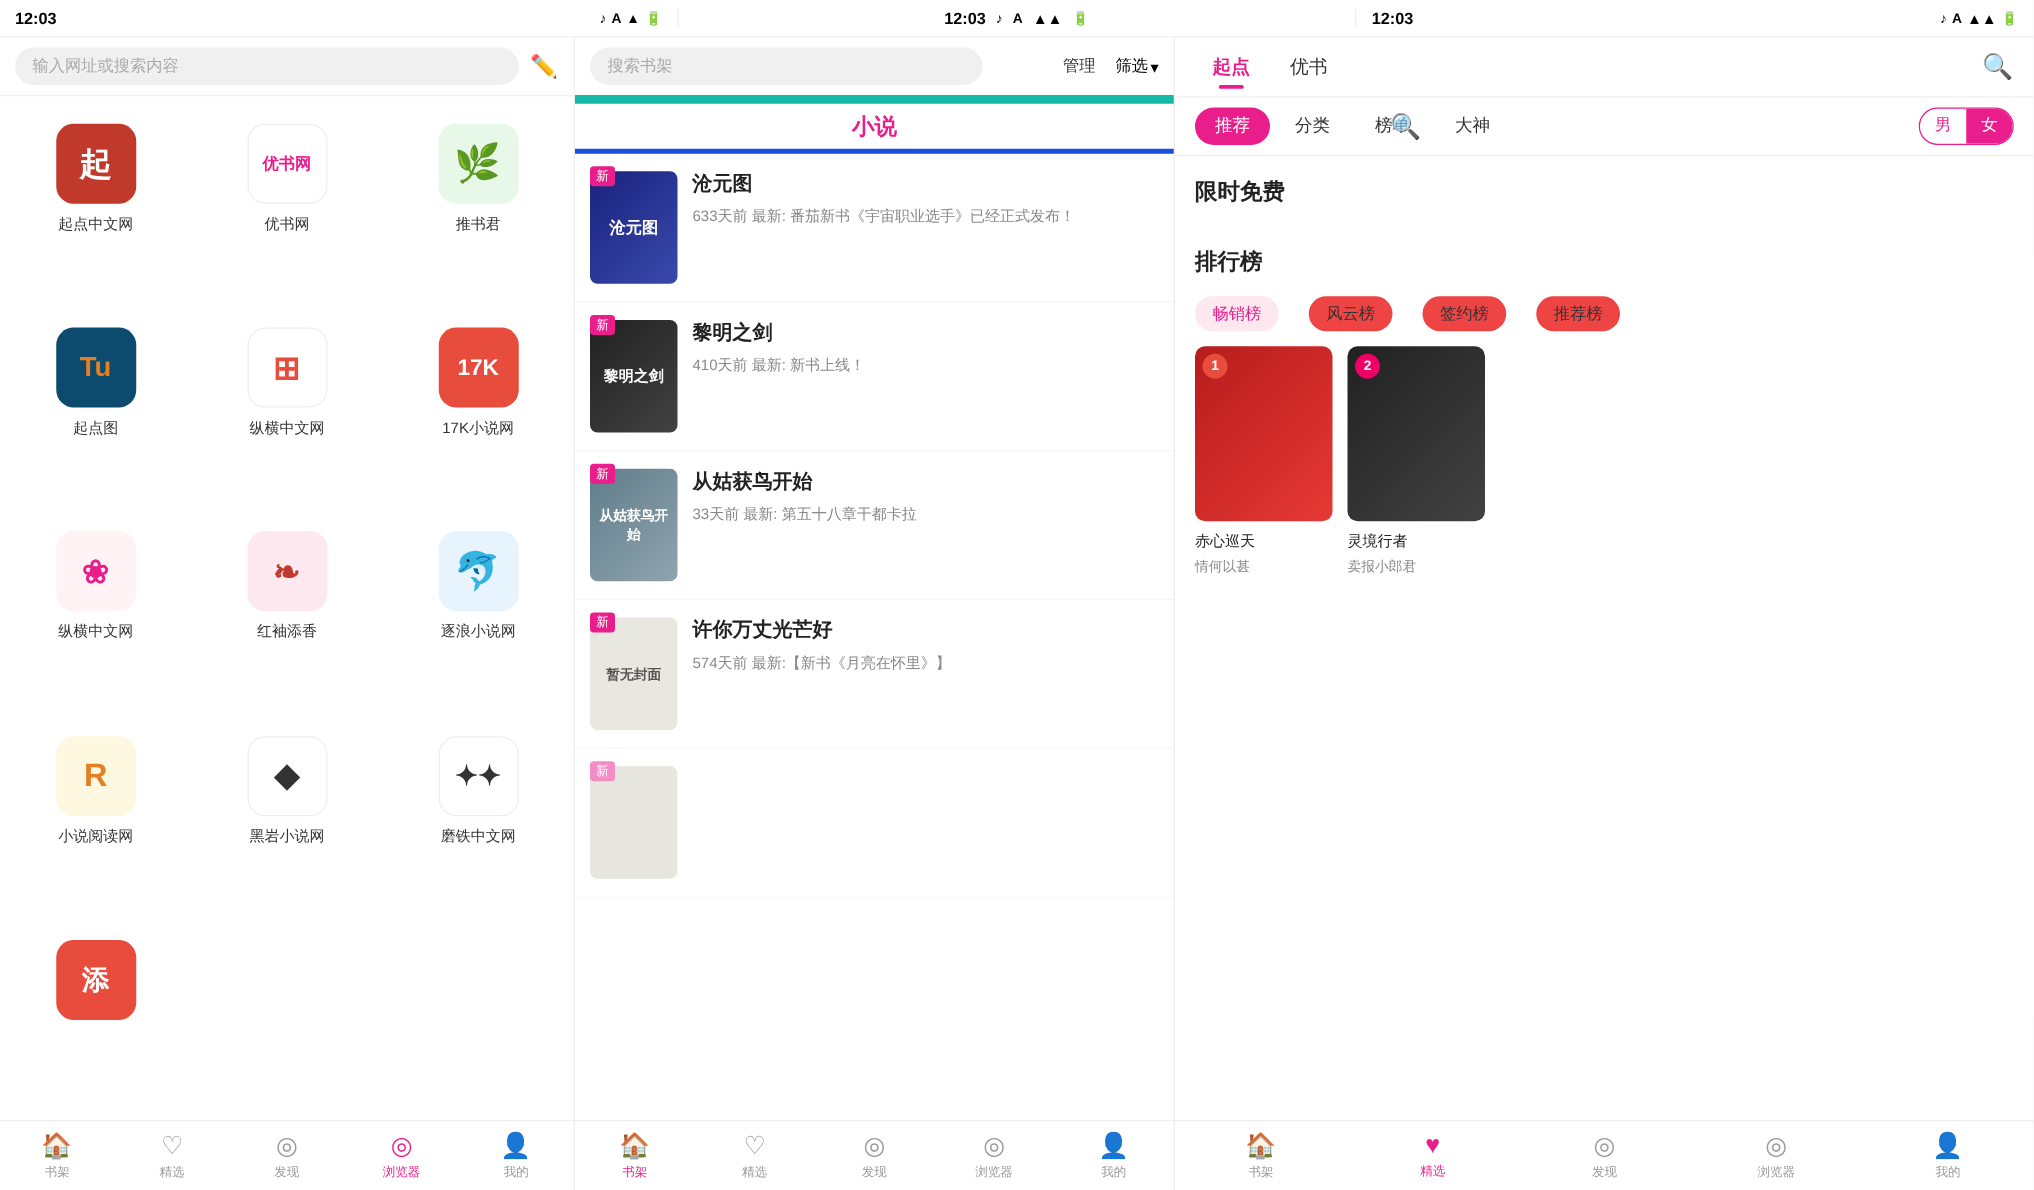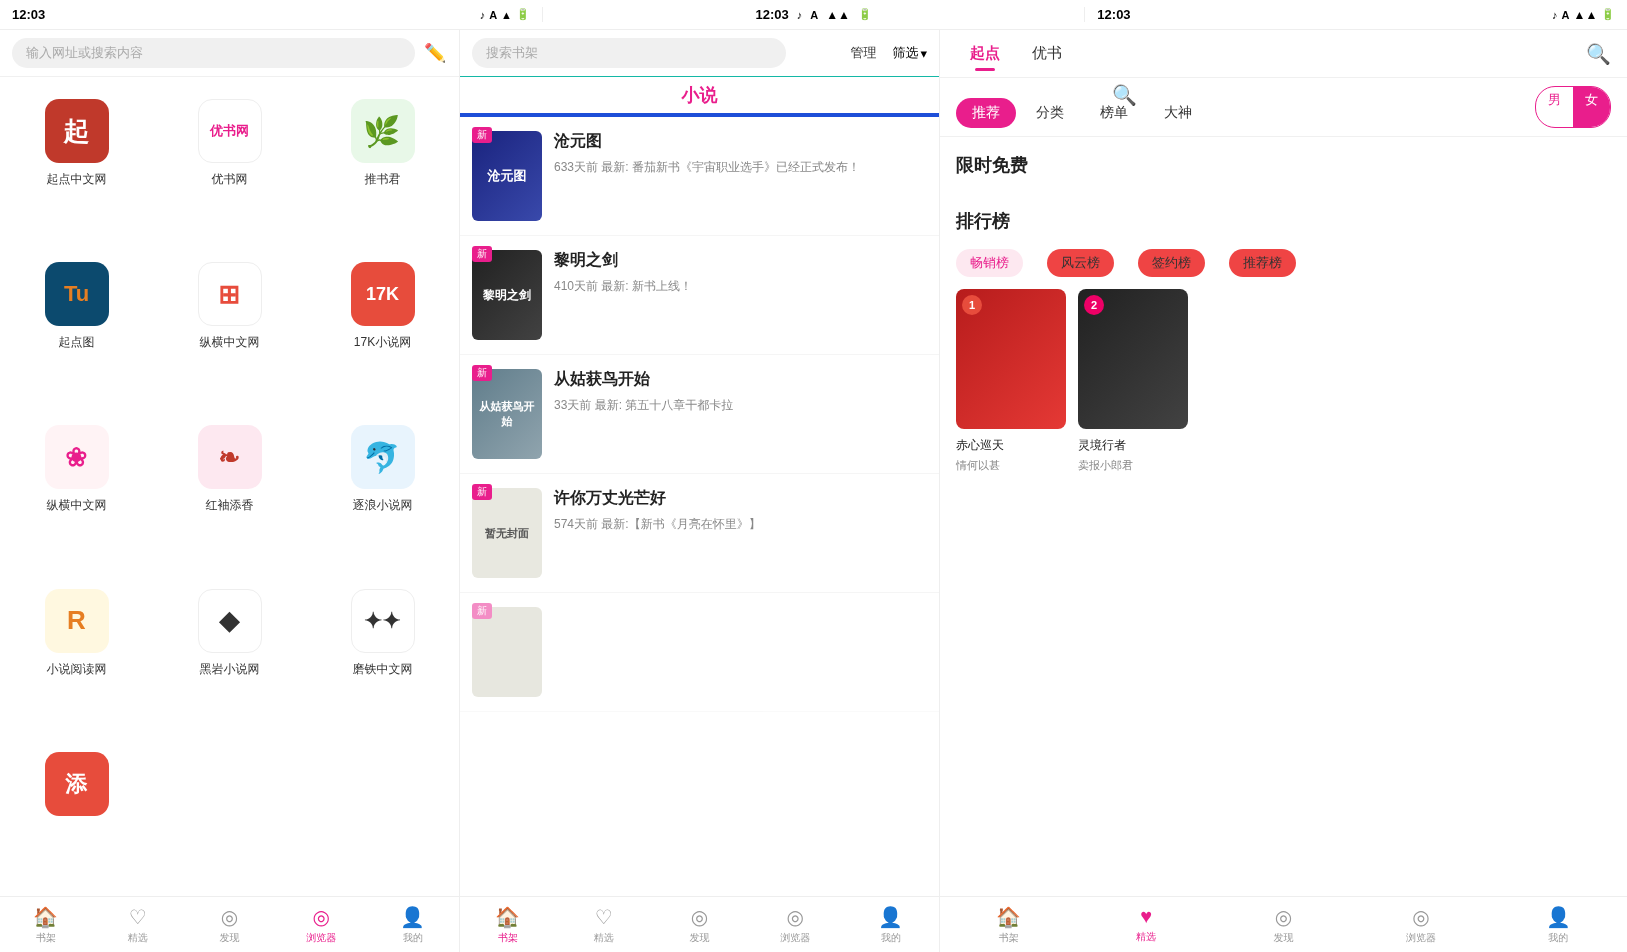--- a/index.html
+++ b/index.html
@@ -25,21 +25,21 @@
     .site-label { font-size: 12px; color: #333; text-align: center; }
     .icon-qidian { background: #c0392b; color: #fff; font-size: 22px; }
     .add-btn { width: 64px; height: 64px; border-radius: 14px; background: #e74c3c; color: #fff; font-size: 28px; display: flex; align-items: center; justify-content: center; cursor: pointer; }
     .browser-nav { display: flex; border-top: 1px solid #eee; height: 56px; }
     .nav-item { flex: 1; display: flex; flex-direction: column; align-items: center; justify-content: center; gap: 2px; font-size: 10px; color: #999; cursor: pointer; }
     .nav-item.active { color: #e91e8c; }
     .nav-icon { font-size: 20px; }
 
     
     .panel-bookshelf { width: 480px; border-right: 1px solid #eee; background: #fff; display: flex; flex-direction: column; }
-    .bookshelf-header { display: flex; align-items: center; padding: 8px 12px; gap: 8px; border-bottom: 1px solid #14b8a6; }
+    .bookshelf-header { display: flex; align-items: center; padding: 8px 12px; gap: 8px; border-bottom: 7px solid #14b8a6; }
     .bookshelf-search { flex: 1; background: #f0f0f0; border-radius: 20px; padding: 6px 14px; font-size: 13px; color: #999; }
     .bookshelf-actions { display: flex; gap: 8px; align-items: center; margin-left: 48px; }
     .action-btn { font-size: 13px; color: #333; cursor: pointer; padding: 4px 8px; }
     .filter-btn { display: flex; align-items: center; gap: 2px; font-size: 13px; cursor: pointer; }
     .book-list { flex: 1; overflow-y: auto; }
     .book-item { display: flex; align-items: flex-start; padding: 14px 12px; border-bottom: 1px solid #f5f5f5; gap: 12px; position: relative; }
     .book-cover { width: 70px; height: 90px; border-radius: 6px; object-fit: cover; flex-shrink: 0; overflow: hidden; display: flex; align-items: center; justify-content: center; font-size: 11px; color: #fff; }
     .new-badge { position: absolute; left: 12px; top: 10px; background: #e91e8c; color: #fff; font-size: 10px; padding: 1px 5px; border-radius: 3px; }
     .book-info { flex: 1; }
     .book-title { font-size: 16px; font-weight: 600; color: #222; margin-bottom: 6px; }
@@ -48,21 +48,21 @@
 
     
     .panel-reading { flex: 1; background: #fff; display: flex; flex-direction: column; }
     .reading-header { display: flex; align-items: center; padding: 8px 16px; border-bottom: 1px solid #f0f0f0; gap: 8px; }
     .reading-tabs { display: flex; gap: 4px; }
     .reading-tab { padding: 6px 14px; font-size: 15px; color: #333; cursor: pointer; border-radius: 20px; }
     .reading-tab.active { color: #e91e8c; font-weight: 600; position: relative; }
     .reading-tab.active::after { content: ''; position: absolute; bottom: -2px; left: 50%; transform: translateX(-50%); width: 20px; height: 3px; background: #e91e8c; border-radius: 2px; }
     .reading-header-actions { margin-left: auto; display: flex; gap: 12px; align-items: center; }
     .filter-tabs { display: flex; gap: 4px; padding: 8px 16px; border-bottom: 1px solid #f0f0f0; }
-    .filter-tab { padding: 6px 16px; font-size: 14px; color: #333; cursor: pointer; border-radius: 20px; margin-top: 12px; }
+    .filter-tab { padding: 6px 16px; font-size: 14px; color: #333; cursor: pointer; border-radius: 20px; }
     .filter-tab.active { background: #e91e8c; color: #fff; }
     .gender-toggle { margin-left: auto; display: flex; border-radius: 20px; overflow: hidden; border: 1.5px solid #e91e8c; }
     .gender-btn { padding: 4px 12px; font-size: 13px; cursor: pointer; }
     .gender-btn.active { background: #e91e8c; color: #fff; }
     .gender-btn.inactive { color: #e91e8c; }
     .reading-content { flex: 1; overflow-y: auto; display: flex; flex-direction: column; }
     .section-title { font-size: 18px; font-weight: 700; padding: 16px; color: #222; }
     .book-covers-row { display: flex; gap: 10px; padding: 0 16px 16px; overflow-x: auto; }
     .cover-item { flex-shrink: 0; width: 100px; }
     .cover-img { width: 100px; height: 130px; border-radius: 8px; object-fit: cover; overflow: hidden; display: flex; align-items: center; justify-content: center; }

